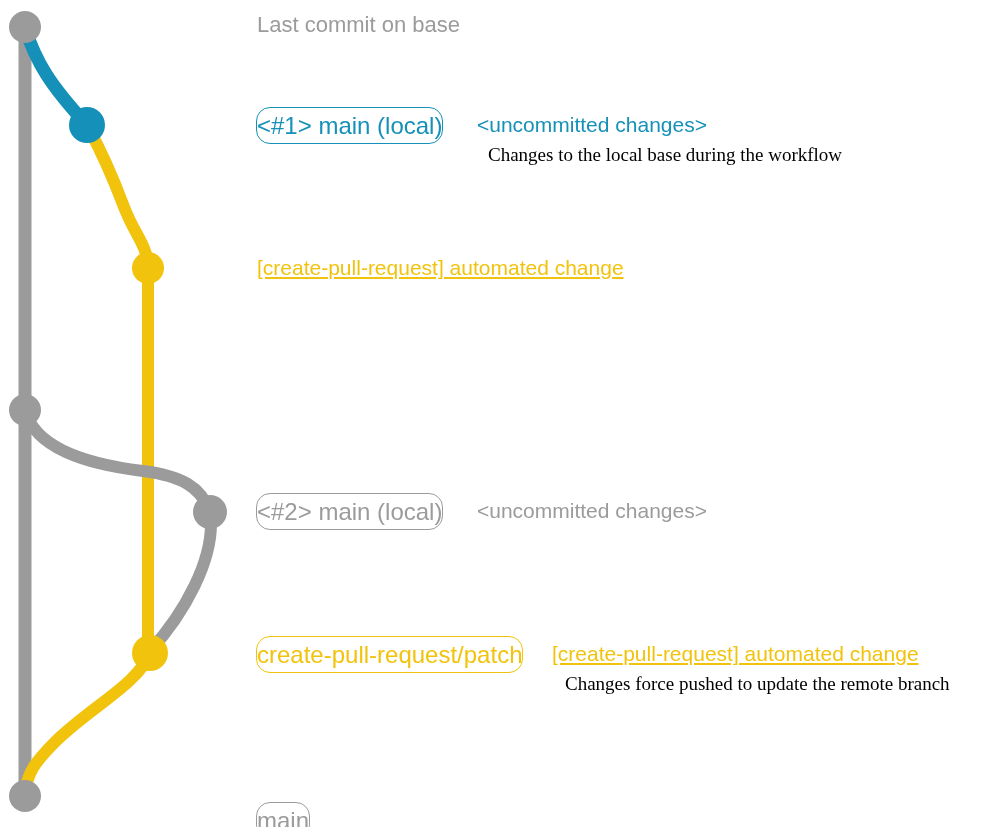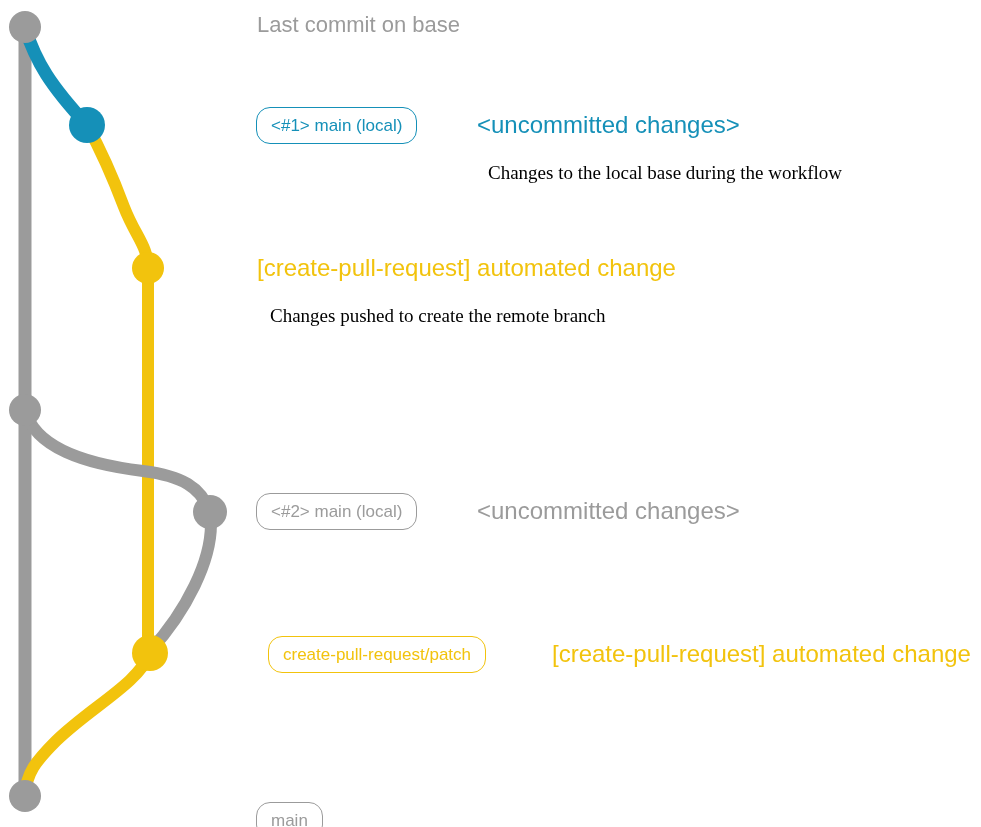--- a/index.html
+++ b/index.html
@@ -15,41 +15,40 @@
   .graph-svg { left: 0; top: 0; }
   .heading {
     font-family: "Liberation Sans", sans-serif;
     font-size: 22px;
     line-height: 26px;
     color: var(--base_gray, #9b9b9b);
     white-space: nowrap;
   }
   .msg {
     font-family: "Liberation Sans", sans-serif;
-    font-size: 24px;
+    font-size: 21px;
     line-height: 25px;
     white-space: nowrap;
     text-align: right;
   }
   .msg.blue   { color: var(--local_blue, #1590b8); }
-  .msg.yellow { color: var(--remote_yellow, #f2c30d); }
+  .msg.yellow { color: var(--remote_yellow, #f2c30d); text-decoration: underline; }
   .msg.gray   { color: var(--base_gray, #9b9b9b); }
   .desc {
     font-family: "Liberation Serif", serif;
     font-size: 19px;
     line-height: 22px;
     color: var(--description_black, #000000);
     white-space: nowrap;
-    margin-top: 18px;
   }
   .branch-label {
     font-family: "Liberation Sans", sans-serif;
-    font-size: 17px;
+    font-size: 24px;
     line-height: 23px;
-    padding: 6px 14px;
+    padding: 6px 0;
     border: 1.5px solid currentColor;
     border-radius: 14px;
     display: inline-block;
     white-space: nowrap;
     background: var(--background, #ffffff);
   }
   .branch-label.blue   { color: var(--local_blue, #1590b8); }
   .branch-label.yellow { color: var(--remote_yellow, #f2c30d); }
   .branch-label.gray   { color: var(--base_gray, #9b9b9b); text-align: right; }
 </style>
@@ -81,24 +80,24 @@
     <circle cx="25" cy="796" r="16" style="fill: var(--base_gray, #9b9b9b);"></circle>
   </svg>
 
   <div class="abs heading" style="left:257px; top:12px;">Last commit on base</div>
 
   <div class="abs branch-label blue" style="left:256px; top:107px;">&lt;#1&gt; main (local)</div>
   <div class="abs msg blue" style="left:477px; top:112px;">&lt;uncommitted changes&gt;</div>
   <div class="abs desc" style="left:488px; top:144px;">Changes to the local base during the workflow</div>
 
   <div class="abs msg yellow" style="left:257px; top:255px;">[create-pull-request] automated change</div>
-  <div class="abs desc" style="left:270px; top:287px;">Changes pushed to create the remote branch</div>
 
 
   <div class="abs branch-label gray" style="left:256px; top:493px;">&lt;#2&gt; main (local)</div>
   <div class="abs msg gray" style="left:477px; top:498px;">&lt;uncommitted changes&gt;</div>
 
-  <div class="abs branch-label yellow" style="left:268px; top:636px;text-align:center;">create-pull-request/patch</div>
+  <div class="abs branch-label yellow" style="left:256px; top:636px;text-align:center;">create-pull-request/patch</div>
   <div class="abs msg yellow" style="left:552px; top:641px;">[create-pull-request] automated change</div>
+  <div class="abs desc" style="left:565px; top:673px;">Changes force pushed to update the remote branch</div>
 
   <div class="abs branch-label gray" style="left:256px; top:802px;">main</div>
 
 </div>
 
 </body></html>

